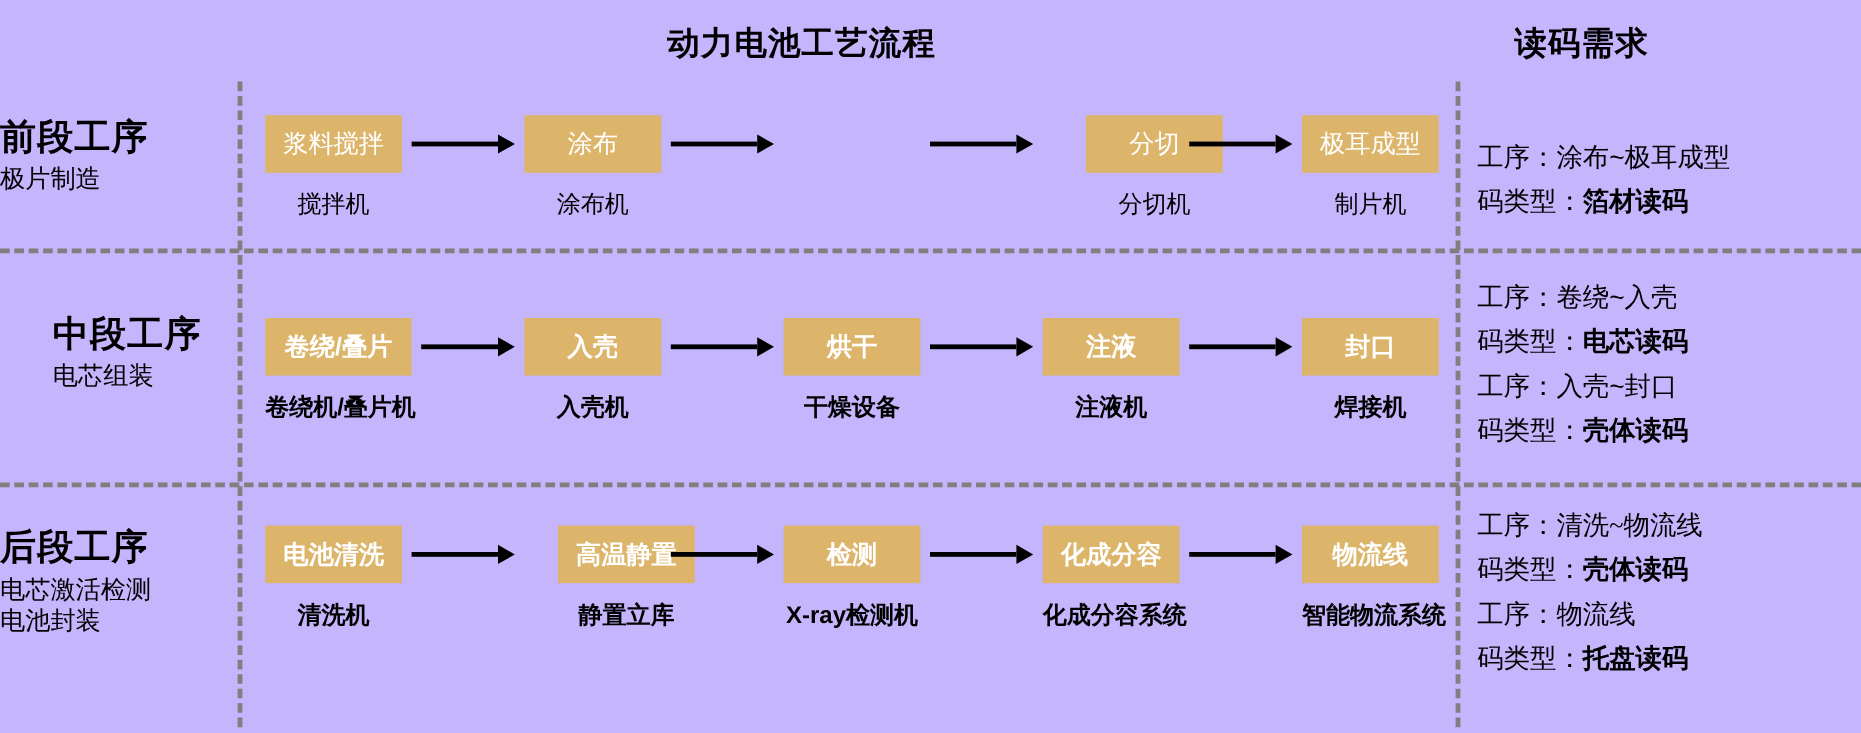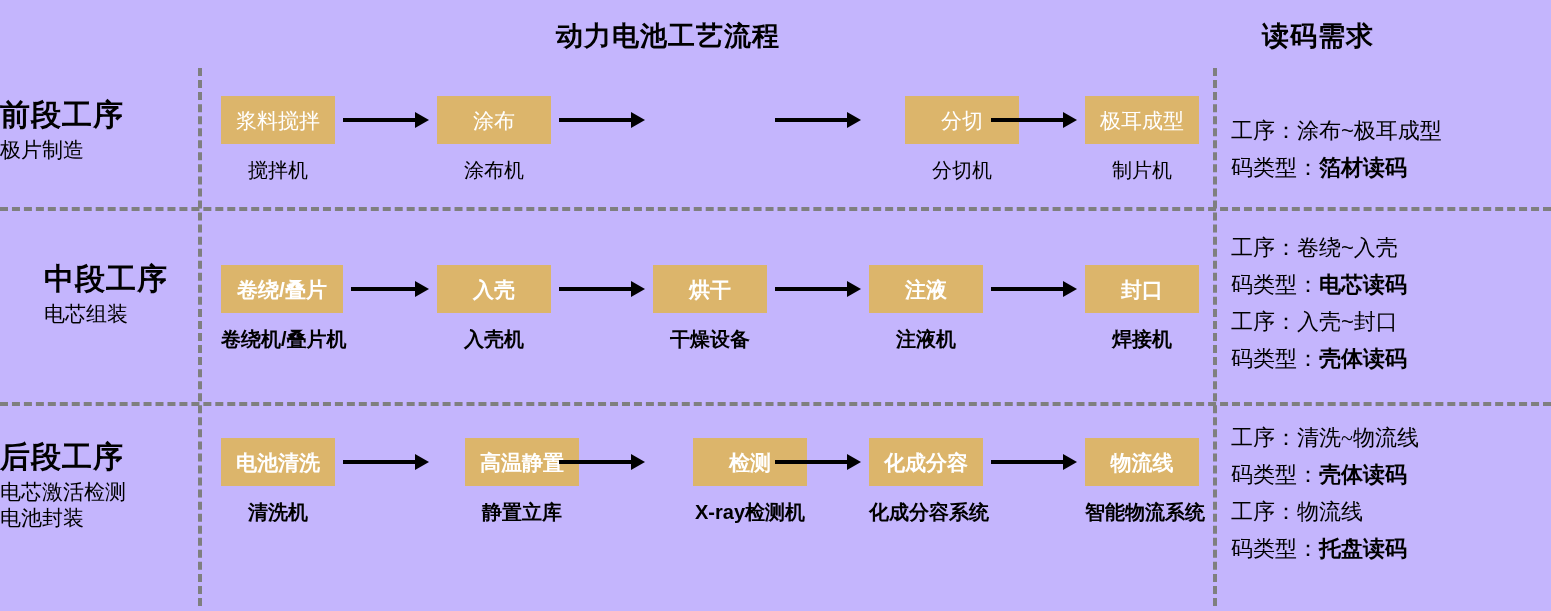--- a/index.html
+++ b/index.html
@@ -282,21 +282,21 @@
 
     <div class="node" style="left:225px; width:114px;margin-left:28px;">
       <div class="node-box bold">高温静置</div>
       <div class="node-label bold">静置立库</div>
     </div>
     <div class="arrow" style="left:347px; width:86px;">
       <div class="shaft" style="width:72px;"></div>
         <div class="head" style="left:72px;"></div>
     </div>
 
-    <div class="node" style="left:441px; width:114px;margin-left:40px;">
+    <div class="node" style="left:441px; width:114px;">
       <div class="node-box bold">检测</div>
       <div class="node-label bold">X-ray检测机</div>
     </div>
     <div class="arrow" style="left:563px; width:86px;">
       <div class="shaft" style="width:72px;"></div>
         <div class="head" style="left:72px;"></div>
     </div>
 
     <div class="node" style="left:657px; width:114px;">
       <div class="node-box bold">化成分容</div>

